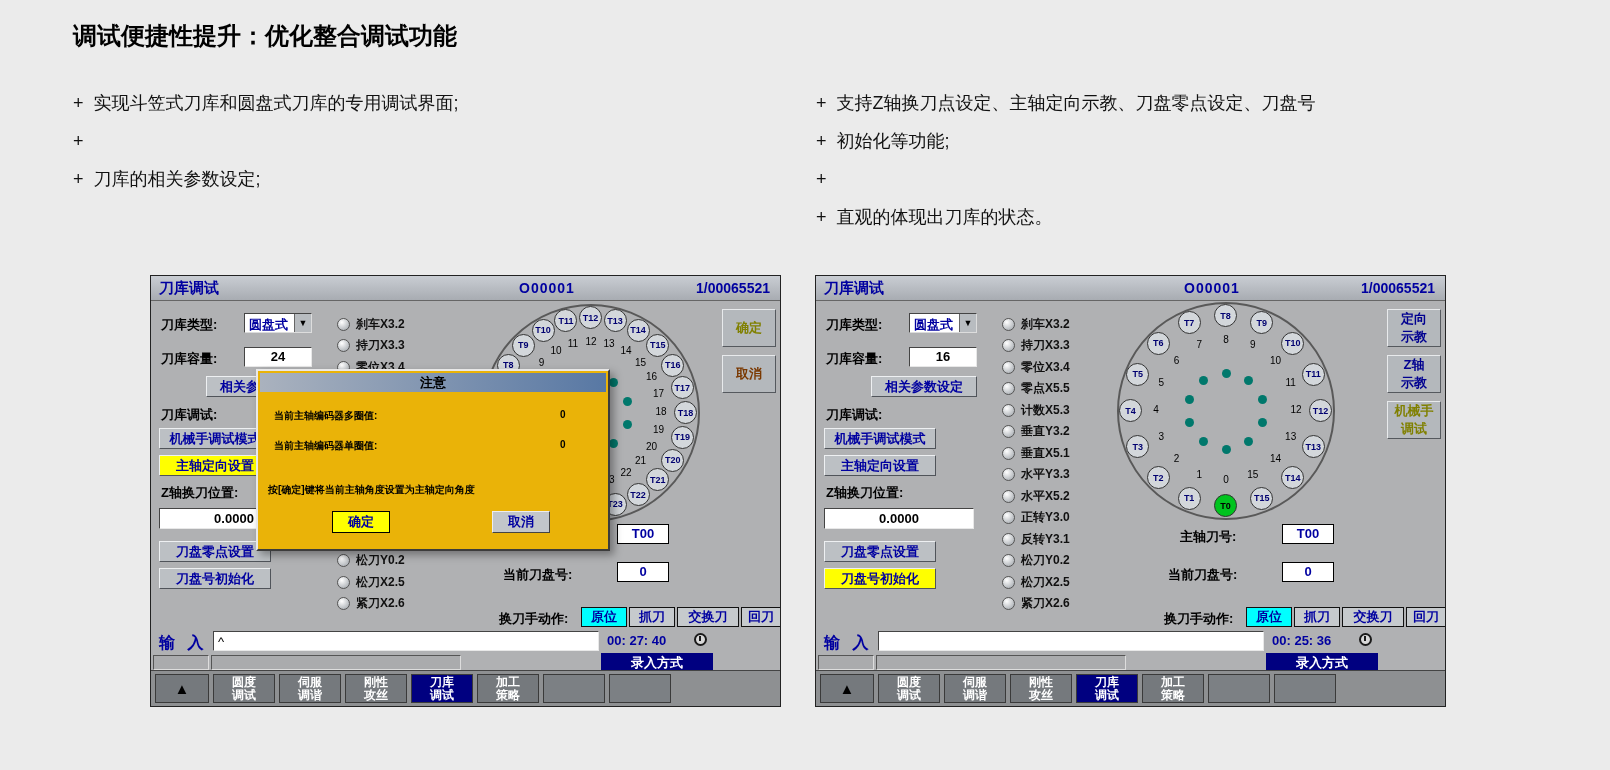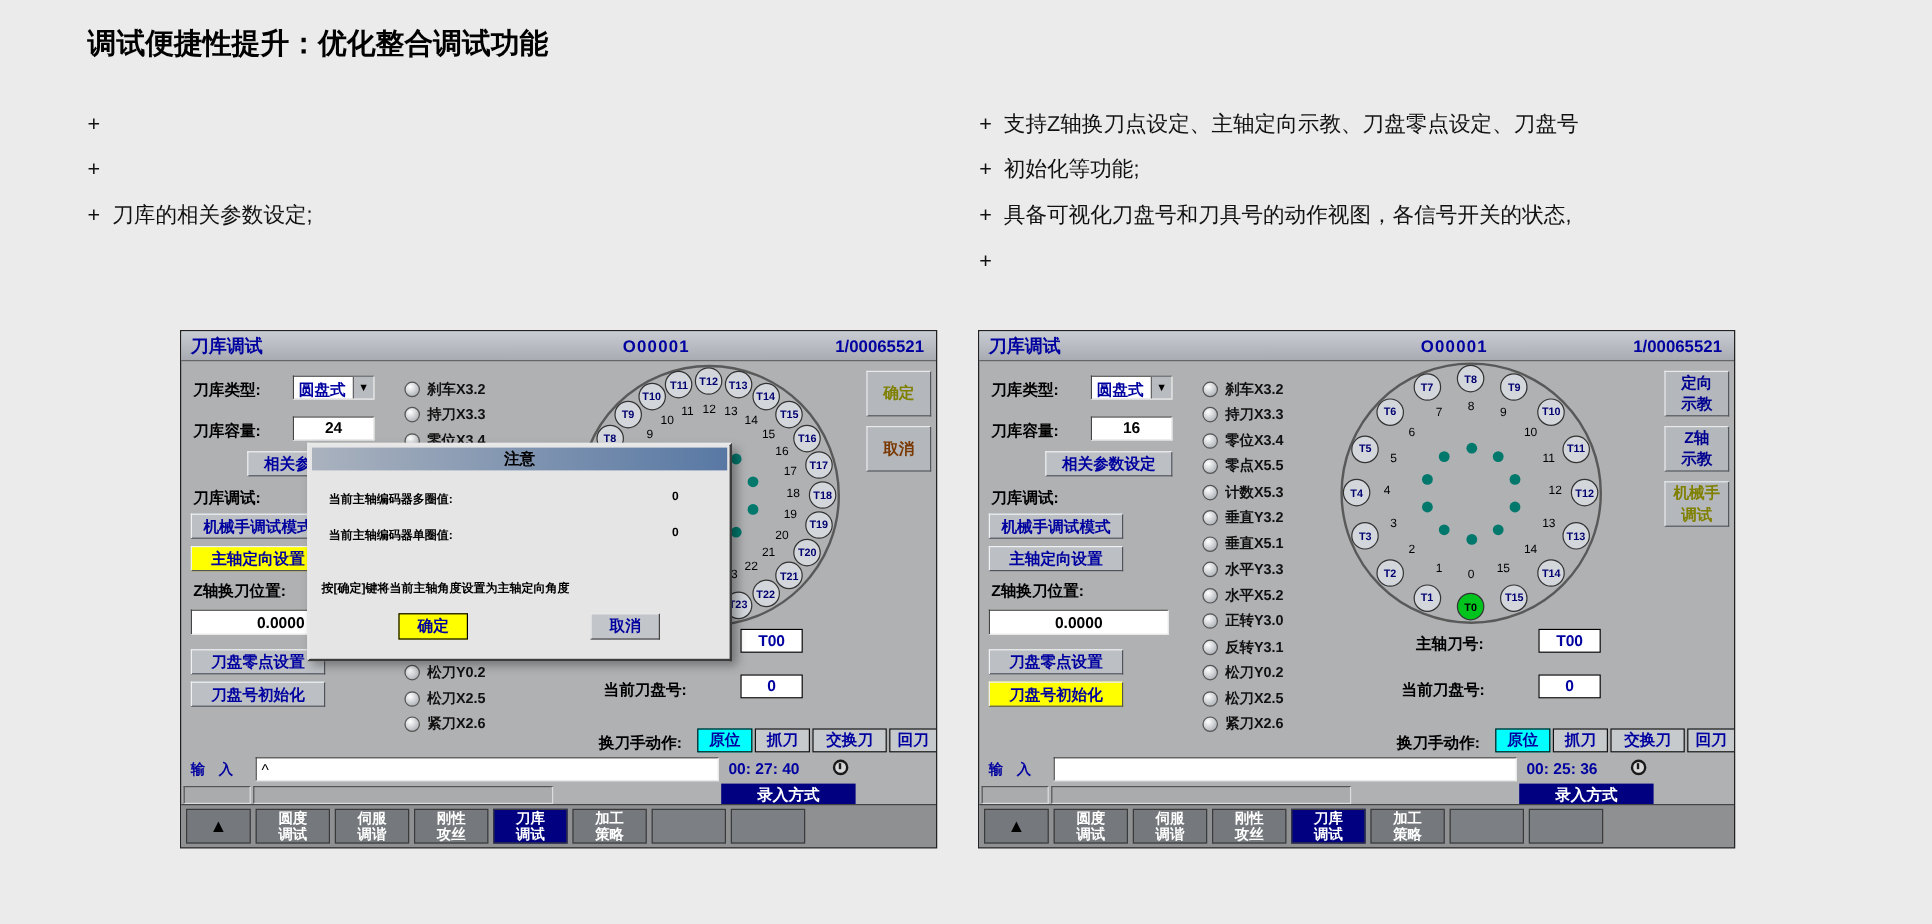--- a/index.html
+++ b/index.html
@@ -63,21 +63,21 @@
   .valbox{position:absolute;width:52px;height:20px;background:#fff;border:1px solid #000;
           color:#0000a0;font-weight:bold;font-size:13px;text-align:center;line-height:18px;box-sizing:border-box;}
   .lab-spindle{left:364px;top:252px;} .box-spindle{left:466px;top:248px;}
   .lab-diskno{left:352px;top:290px;} .box-diskno{left:466px;top:286px;}
   .lab-manual{left:348px;top:334px;}
   .manual{position:absolute;left:0;top:331px;right:0;height:20px;}
   .mbtn{position:absolute;height:20px;background:#c6cacd;border:1px solid #111;color:#0000a0;
         font-weight:bold;font-size:13px;text-align:center;line-height:17px;box-sizing:border-box;cursor:default;}
   .mbtn-active{background:#00ffff;}
 
-  .inp-label{position:absolute;left:8px;top:357px;font-size:12px;font-weight:bold;color:#0000a0;letter-spacing:4px;white-space:nowrap;}
+  .inp-label{position:absolute;left:8px;top:357px;font-size:16px;font-weight:bold;color:#0000a0;letter-spacing:4px;white-space:nowrap;}
   .inp-box{left:62px;top:355px;width:386px;height:20px;}
   .inp-value{position:absolute;left:4px;top:2px;font-size:13px;color:#000;}
   .time{position:absolute;left:456px;top:357px;font-size:13px;font-weight:bold;color:#0000a0;white-space:nowrap;}
   .clock{position:absolute;left:543px;top:357px;width:13px;height:13px;border:2px solid #1a1a1a;
          border-radius:50%;box-sizing:border-box;background:#d8d8d8;}
   .clock::after{content:"";position:absolute;left:3px;top:1px;width:2px;height:5px;background:#1a1a1a;}
   .stat{position:absolute;background:#aaabad;border:1px solid;border-color:#555 #ddd #ddd #555;box-sizing:border-box;}
   .stat1{left:2px;top:379px;width:56px;height:15px;}
   .stat2{left:60px;top:379px;width:250px;height:15px;}
   .mode{position:absolute;left:450px;top:377px;width:112px;height:19px;background:#000080;color:#fff;
@@ -90,65 +90,66 @@
   .skey-active{background:#000080;}
   .skey-up{left:4px;width:54px;color:#000;font-size:15px;line-height:26px;}
   .skey-empty{background:#7c8084;}
 
   .fcol{position:absolute;right:1px;top:25px;width:60px;bottom:36px;}
   .fkey{position:absolute;left:3px;width:54px;height:38px;background:#b4b8bc;border:1px solid;
         border-color:#e8eaec #55595e #55595e #e8eaec;font-size:13px;font-weight:bold;text-align:center;
         display:flex;flex-direction:column;align-items:center;justify-content:center;
         box-sizing:border-box;cursor:default;}
 
-  .dialog{position:absolute;left:105px;top:93px;width:354px;height:182px;background:#e5e5e5;
+  .dialog{position:absolute;left:105px;top:93px;width:354px;height:182px;background:#eab308;
           border:2px solid;border-color:#e8e8e8 #3c3c3c #3c3c3c #e8e8e8;
           box-shadow:4px 4px 8px rgba(0,0,0,.35);z-index:20;box-sizing:border-box;}
   .dlg-title{position:absolute;left:2px;top:2px;right:2px;height:19px;
              background:linear-gradient(to right,#aab2be,#5878a4);color:#000;
              font-size:13px;font-weight:bold;text-align:center;line-height:19px;}
   .dlg-line{position:absolute;font-size:10px;font-weight:bold;color:#000;white-space:nowrap;}
   .dlg-ok{position:absolute;left:74px;top:140px;width:58px;height:22px;background:#ffff00;
           border:1px solid #000;color:#0000a0;font-weight:bold;font-size:13px;text-align:center;
           line-height:20px;box-sizing:border-box;cursor:default;}
   .dlg-cancel{position:absolute;left:234px;top:140px;width:58px;height:22px;background:#c2c6ca;
           border:1px solid;border-color:#eee #444 #444 #eee;color:#0000a0;font-weight:bold;
           font-size:13px;text-align:center;line-height:20px;box-sizing:border-box;cursor:default;}
 </style>
 </head>
 <body>
 
 <div class="slide-title">调试便捷性提升：优化整合调试功能</div>
 <div class="bullets bullets-left">
     <div class="bullet">
       <span class="plus">+</span>
+      <span>实现斗笠式刀库和圆盘式刀库的专用调试界面;</span>
     </div>
     <div class="bullet">
       <span class="plus">+</span>
     </div>
     <div class="bullet">
       <span class="plus">+</span>
       <span>刀库的相关参数设定;</span>
     </div>
   </div>
 <div class="bullets bullets-right">
     <div class="bullet">
       <span class="plus">+</span>
       <span>支持Z轴换刀点设定、主轴定向示教、刀盘零点设定、刀盘号</span>
     </div>
     <div class="bullet">
       <span class="plus">+</span>
       <span>初始化等功能;</span>
     </div>
     <div class="bullet">
       <span class="plus">+</span>
-      <span>具备可视化刀盘号和刀具号的动作视图，各信号开关的状态,</span>
-    </div>
-    <div class="bullet">
-      <span class="plus">+</span>
+    </div>
+    <div class="bullet">
+      <span class="plus">+</span>
+      <span>直观的体现出刀库的状态。</span>
     </div>
   </div>
 
 <div class="screen" id="screen1">
   <div class="scr-header">
     <span class="hdr-title">刀库调试</span>
     <span class="hdr-prog">O00001</span>
     <span class="hdr-page">1/00065521</span>
   </div>
 

